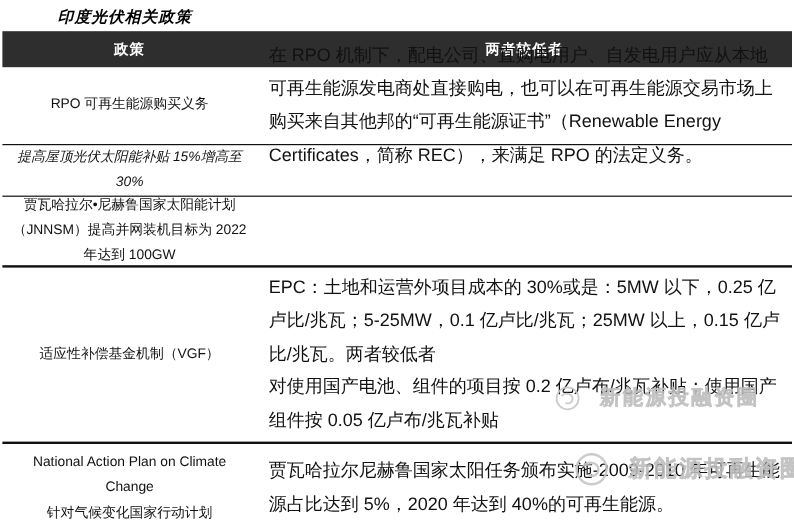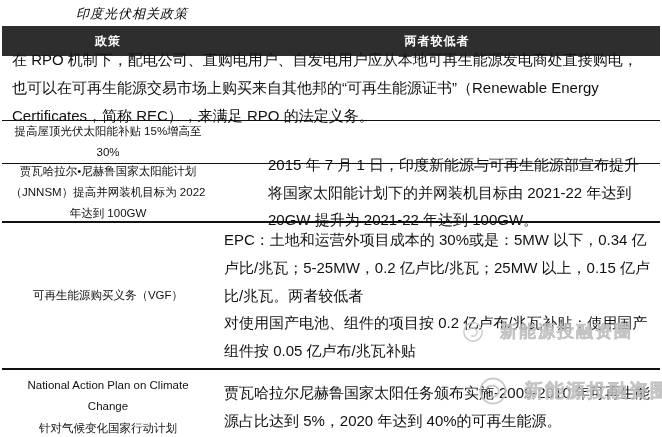--- a/index.html
+++ b/index.html
@@ -5,24 +5,24 @@
   html,body{margin:0;padding:0;background:#ffffff;}
   .page{
     position:relative;
     width:662px;height:437px;
     background:#ffffff;
     font-family:"Liberation Sans","DejaVu Sans",sans-serif;
     color:#1a1a1a;
     overflow:hidden;
   }
   .doc-title{
-    margin:5px 0 3px 76px;
+    margin:5px 0 3px 48px;
     font-family:"DejaVu Serif","Liberation Serif",serif;
     font-style:italic;
-    font-weight:400;
+    font-weight:700;
     font-size:13px;
     letter-spacing:1px;
     color:#000;
   }
   .policy-table{
     width:658px;
     margin-left:2px;
     border-collapse:collapse;
   }
   .thead-row{
@@ -60,21 +60,21 @@
     box-sizing:border-box;
     padding:5px 8px 5px 10px;
     font-size:15px;
     line-height:1.85;
     color:#111;
   }
   .cell-content p{margin:0;}
   .policy-en{display:block;}
   .policy-zh{display:block;}
   .row-rpo{height:64px;}
-  .row-rooftop{height:42px;}
+  .row-rooftop{height:42px;font-style:italic;}
   .row-jnnsm{height:57px;gap:44px;}
   .row-vgf{height:145px;}
   .row-napcc{height:74px;}
   .watermark{
     position:absolute;
     display:flex;
     align-items:center;
     gap:16px;
     color:#c2c2c2;
     opacity:0.9;
@@ -100,40 +100,38 @@
   <div class="doc-title">印度光伏相关政策</div>
 
   <div class="policy-table">
 
     <div class="thead-row">
       <div class="th col-policy">政策</div>
       <div class="th col-content">两者较低者</div>
     </div>
 
     <div class="trow row-rpo sep-1">
+      <div class="cell-policy">RPO 可再生能源购买义务</div>
       <div class="cell-content">
         <p>在 RPO 机制下，配电公司、直购电用户、自发电用户应从本地可再生能源发电商处直接购电，也可以在可再生能源交易市场上购买来自其他邦的“可再生能源证书”（Renewable Energy Certificates，简称 REC），来满足 RPO 的法定义务。</p>
       </div>
     </div>
 
     <div class="trow row-rooftop sep-1">
       <div class="cell-policy">提高屋顶光伏太阳能补贴 15%增高至 30%</div>
     </div>
 
     <div class="trow row-jnnsm sep-2">
       <div class="cell-policy">贾瓦哈拉尔•尼赫鲁国家太阳能计划（JNNSM）提高并网装机目标为 2022 年达到 100GW</div>
-      <div class="cell-content">
-        <p>2015 年 7 月 1 日，印度新能源与可再生能源部宣布提升将国家太阳能计划下的并网装机目标由 2021-22 年达到 20GW 提升为 2021-22 年达到 100GW。</p>
-      </div>
     </div>
 
     <div class="trow row-vgf sep-2">
-      <div class="cell-policy">可再生能源购买义务（VGF）</div>
+      <div class="cell-policy">适应性补偿基金机制（VGF）</div>
       <div class="cell-content">
-        <p>EPC：土地和运营外项目成本的 30%或是：5MW 以下，0.34 亿卢比/兆瓦；5-25MW，0.2 亿卢比/兆瓦；25MW 以上，0.15 亿卢比/兆瓦。两者较低者</p>
+        <p>EPC：土地和运营外项目成本的 30%或是：5MW 以下，0.25 亿卢比/兆瓦；5-25MW，0.1 亿卢比/兆瓦；25MW 以上，0.15 亿卢比/兆瓦。两者较低者</p>
         <p>对使用国产电池、组件的项目按 0.2 亿卢布/兆瓦补贴；使用国产组件按 0.05 亿卢布/兆瓦补贴</p>
       </div>
     </div>
 
     <div class="trow row-napcc">
       <div class="cell-policy">
         <span class="policy-en">National Action Plan on Climate Change</span>
         <span class="policy-zh">针对气候变化国家行动计划</span>
       </div>
       <div class="cell-content">

